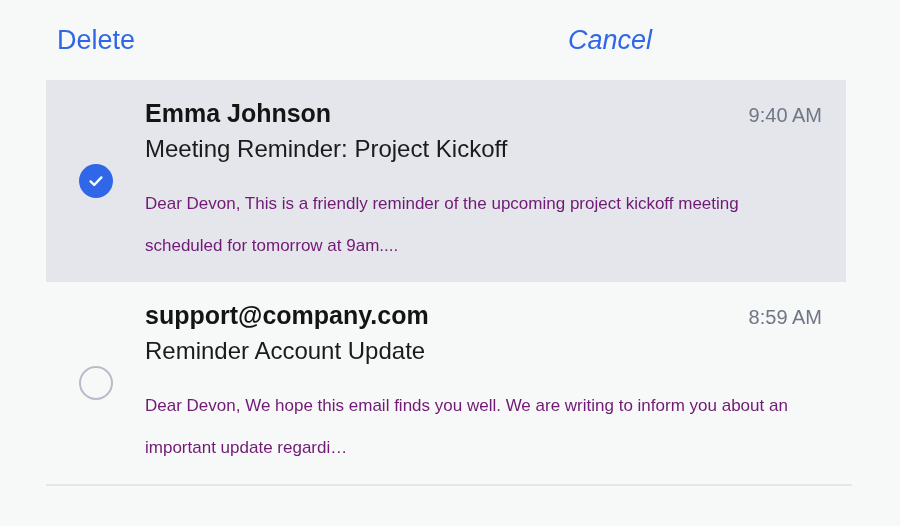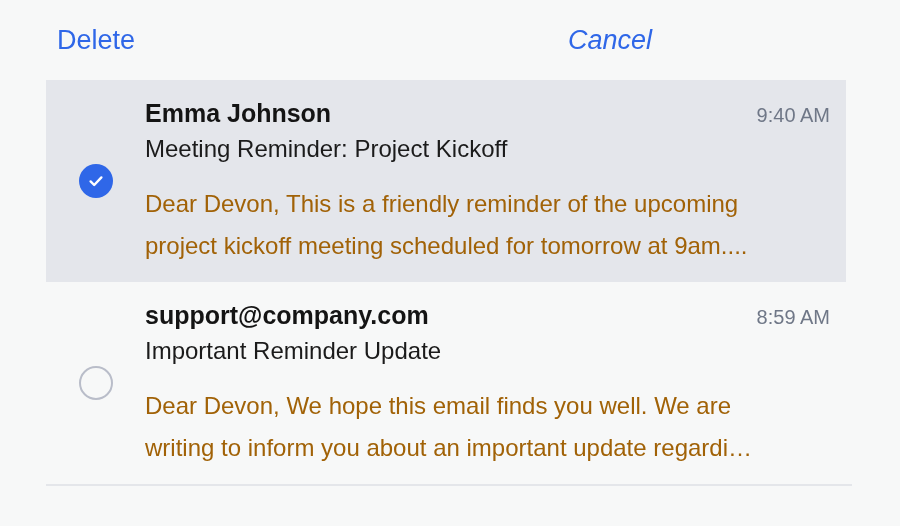--- a/index.html
+++ b/index.html
@@ -90,21 +90,21 @@
     border: 2px solid #b9bdc9;
     box-sizing: border-box;
     background: transparent;
     cursor: pointer;
   }
 
   
   .content {
     flex: 1 1 auto;
     min-width: 0;
-    padding-right: 16px;
+    padding-right: 24px;
   }
   .line-top {
     display: flex;
     align-items: baseline;
     justify-content: space-between;
     gap: 16px;
   }
   .sender {
     font-size: 25px;
     font-weight: bold;
@@ -123,22 +123,22 @@
   }
   .subject {
     font-size: 24px;
     color: #1b1b1b;
     line-height: 33px;
     white-space: nowrap;
     overflow: hidden;
     text-overflow: ellipsis;
   }
   .preview {
-    font-size: 24px;
-    color: #a16207;
+    font-size: 17px;
+    color: #701a75;
     line-height: 42px;
     margin-top: 18px;
     max-width: 660px;
   }
 
   .divider {
     width: 806px;
     margin-left: 46px;
     height: 2px;
     background: #e4e6ea;
@@ -174,19 +174,19 @@
 
   <div class="row">
     <div class="select-col">
       <span class="empty-circle"></span>
     </div>
     <div class="content">
       <div class="line-top">
         <div class="sender">support@company.com</div>
         <div class="time">8:59 AM</div>
       </div>
-      <div class="subject">Important Reminder Update</div>
+      <div class="subject">Reminder Account Update</div>
       <div class="preview">Dear Devon, We hope this email finds you well. We are writing to inform you about an important update regardi…</div>
     </div>
   </div>
 
   <div class="divider"></div>
 </div>
 
 </body></html>

